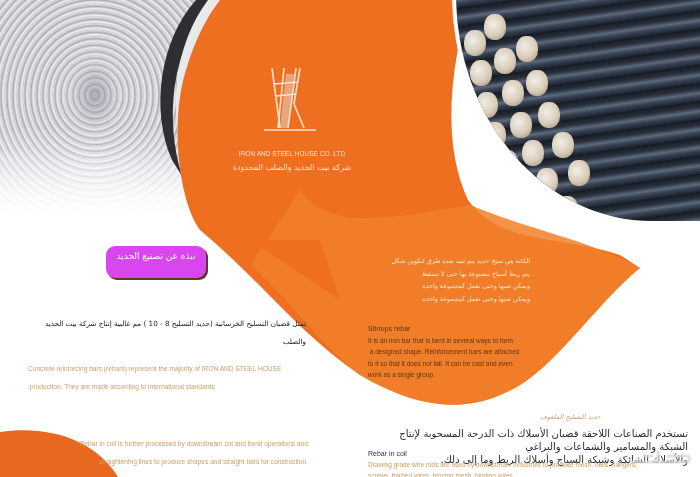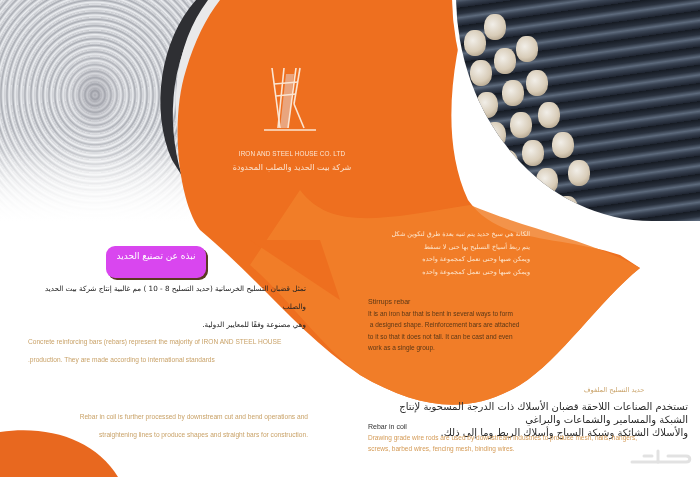--- a/index.html
+++ b/index.html
@@ -64,36 +64,36 @@
 
     
     .pill {
       position: absolute; left: 106px; top: 246px; width: 100px; height: 32px;
       background: #d946ef; border-radius: 9px;
       box-shadow: 2px 2px 0 #5b3a22;
       color: #fff; font-size: 9px; text-align: center; line-height: 20px;
       direction: rtl;
     }
 
-    .txt { position: absolute; font-family: "DejaVu Sans", sans-serif; }
+    .txt { position: absolute; font-family: "DejaVu Sans", sans-serif; margin-top: 27px; }
     .ar-dark { color: #222; font-size: 7.2px; direction: rtl; text-align: right; line-height: 18px; }
     .en-tan  { color: #c9a268; font-size: 6.6px; line-height: 18px; font-family: "Liberation Sans", sans-serif; }
 
-    .p1 { left: 20px; top: 280px; width: 286px; }
+    .p1 { left: 20px; top: 288px; width: 286px; }
     .p2 { left: 28px; top: 333px; width: 280px; text-align: left; }
     .p3 { left: 20px; top: 370px; width: 286px; }
     .p4 { left: 28px; top: 408px; width: 280px; text-align: right; }
 
     
     .band-ar { left: 360px; top: 228px; width: 170px; color: #fde7cf; font-size: 6.4px; line-height: 12.5px; direction: rtl; text-align: right; }
     .band-en-title { left: 368px; top: 298px; color: #5b3716; font-size: 7px; font-family: "Liberation Sans", sans-serif; }
     .band-en { left: 368px; top: 308px; width: 175px; color: #5b3716; font-size: 6.5px; line-height: 11.4px; font-family: "Liberation Sans", sans-serif; }
 
     
-    .coil-ar-title { left: 540px; top: 386px; width: 148px; color: #c9a268; font-size: 6.6px; direction: rtl; text-align: center; }
+    .coil-ar-title { left: 540px; top: 386px; width: 148px; color: #c9a268; font-size: 6.6px; direction: rtl; text-align: left; font-style: italic; }
     .coil-ar { left: 368px; top: 400px; width: 320px; color: #2a2a2a; font-size: 10px; line-height: 13px; direction: rtl; text-align: right; }
     .coil-en-title { left: 368px; top: 423px; color: #333; font-size: 7px; font-family: "Liberation Sans", sans-serif; }
     .coil-en { left: 368px; top: 433px; width: 322px; color: #d49a55; font-size: 6.5px; line-height: 10.5px; font-family: "Liberation Sans", sans-serif; }
 
     .watermark {
       position: absolute; left: 628px; top: 447px; width: 66px; height: 22px;
       opacity: 0.75;
     }
   </style>
 </head>
@@ -158,36 +158,35 @@
       </g>
     </svg>
     <div class="logo-ar">شركة بيت الحديد والصلب المحدودة</div>
     <div class="logo-en">IRON AND STEEL HOUSE CO. LTD</div>
   </div>
 
   <div class="pill">نبذه عن تصنيع الحديد</div>
 
   <div class="txt ar-dark p1">
     <div>تمثل قضبان التسليح الخرسانية (حديد التسليح 8 - 10 ) مم غالبية إنتاج شركة بيت الحديد والصلب</div>
-    <div>وهي مصنوعة وفقًا للمعايير الدولية.</div>
   </div>
   <div class="txt en-tan p2">
     <div>Concrete reinforcing bars (rebars) represent the majority of IRON AND STEEL HOUSE</div>
     <div>.production. They are made according to international standards</div>
   </div>
   <div class="txt ar-dark p3">
   </div>
   <div class="txt en-tan p4">
     <div>Rebar in coil is further processed by downstream cut and bend operations and</div>
     <div>straightening lines to produce shapes and straight bars for construction.</div>
   </div>
 
   <div class="txt band-ar">
     <div>الكانة هي سيخ حديد يتم ثنيه بعدة طرق لتكوين شكل</div>
-    <div>يتم ربط أسياخ التسليح بها حتى لا تسقط</div>
+    <div>يتم ربط أسياخ مصنوعة بها حتى لا تسقط</div>
     <div>ويمكن صبها وحتى تعمل كمجموعة واحده</div>
     <div>ويمكن صبها وحتى تعمل كمجموعة واحده</div>
   </div>
   <div class="txt band-en-title">Stirrups rebar</div>
   <div class="txt band-en">
     <div style="white-space:pre">It is an iron bar that is bent in several ways to form</div>
     <div style="white-space:pre"> a designed shape. Reinforcement bars are attached</div>
     <div style="white-space:pre">to it so that it does not fall. It can be cast and even</div>
     <div style="white-space:pre">work as a single group.</div>
   </div>

